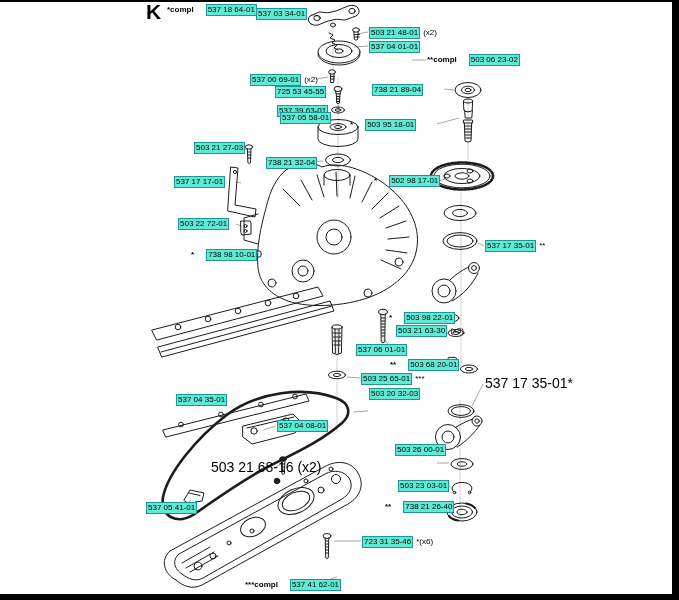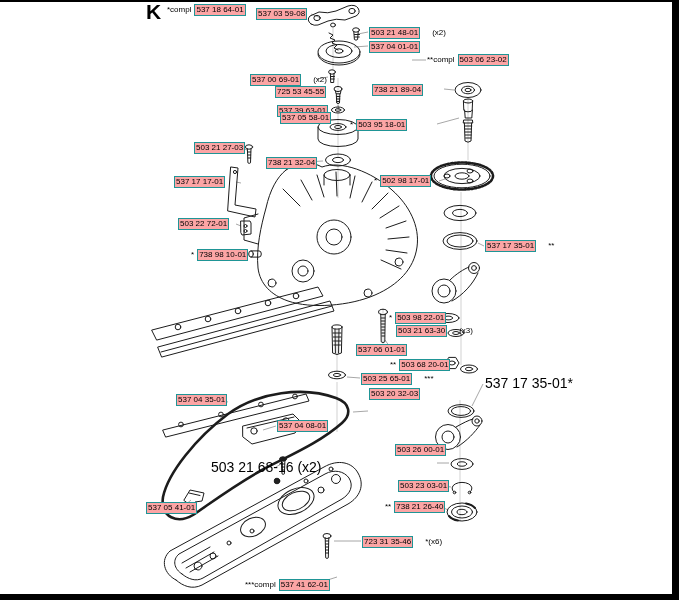--- a/index.html
+++ b/index.html
@@ -4,23 +4,23 @@
 <style>
   html,body{margin:0;padding:0;background:#fff}
   #stage{position:relative;width:679px;height:600px;background:#ffffff;overflow:hidden;
          font-family:"Liberation Sans",sans-serif;color:#000}
   .edge-top{position:absolute;left:0;top:0;width:679px;height:2px;background:#000}
   .edge-right{position:absolute;left:672px;top:0;width:7px;height:600px;background:#000}
   .edge-bottom{position:absolute;left:0;top:594px;width:679px;height:6px;background:#000}
   #index-letter{position:absolute;left:146px;top:0px;font-size:21px;font-weight:bold}
   svg{position:absolute;left:0;top:0}
   .lbl{position:absolute;font-size:8px;line-height:10px;white-space:nowrap}
-  .lbl .pre{font-weight:normal;margin-right:3px}
-  .lbl .box{display:inline-block;background:#fca5a5;border:1px solid #1f9596;padding:0 1px}
-  .lbl .post{margin-left:12px}
+  .lbl .pre{font-weight:bold;margin-right:12px}
+  .lbl .box{display:inline-block;background:#5eead4;border:1px solid #1f9596;padding:0 1px}
+  .lbl .post{margin-left:3px}
   .plain{font-size:14px}
 </style>
 </head>
 <body>
 
 <div id="stage">
 
   <svg width="679" height="600" viewBox="0 0 679 600">
 
     <g stroke="#b3b3b3" stroke-width="0.6" fill="none">
@@ -200,21 +200,21 @@
         <ellipse cx="383" cy="312" rx="4.4" ry="2.7"></ellipse>
         <path d="M380.8,313.8 l0.4,28 q1.8,1.6 3.6,0 l0.4,-28"></path>
         <path d="M381.3,318 h3.6 M381.4,321 h3.4 M381.5,324 h3.3 M381.6,327 h3.1 M381.7,330 h3 M381.8,333 h2.8 M381.9,336 h2.6"></path>
       </g>
     </g>
   </svg>
 
   <div id="index-letter">K</div>
 
   <div class="lbl" style="left:167px;top:4px"><span class="pre">*compl</span><span class="box">537 18 64-01</span></div>
-  <div class="lbl" style="left:256px;top:8px"><span class="box">537 03 59-08</span></div>
+  <div class="lbl" style="left:256px;top:8px"><span class="box">537 03 34-01</span></div>
   <div class="lbl" style="left:369px;top:27px"><span class="box">503 21 48-01</span><span class="post">(x2)</span></div>
   <div class="lbl" style="left:369px;top:41px"><span class="box">537 04 01-01</span></div>
   <div class="lbl" style="left:427px;top:54px"><span class="pre">**compl</span><span class="box">503 06 23-02</span></div>
   <div class="lbl" style="left:250px;top:74px"><span class="box">537 00 69-01</span><span class="post">(x2)</span></div>
   <div class="lbl" style="left:275px;top:86px"><span class="box">725 53 45-55</span></div>
   <div class="lbl" style="left:277px;top:105px"><span class="box">537 39 63-01</span></div>
   <div class="lbl" style="left:280px;top:112px"><span class="box">537 05 58-01</span></div>
   <div class="lbl" style="left:372px;top:84px"><span class="box">738 21 89-04</span></div>
   <div class="lbl" style="left:350px;top:119px"><span class="pre">*</span><span class="box">503 95 18-01</span></div>
   <div class="lbl" style="left:194px;top:142px"><span class="box">503 21 27-03</span></div>

